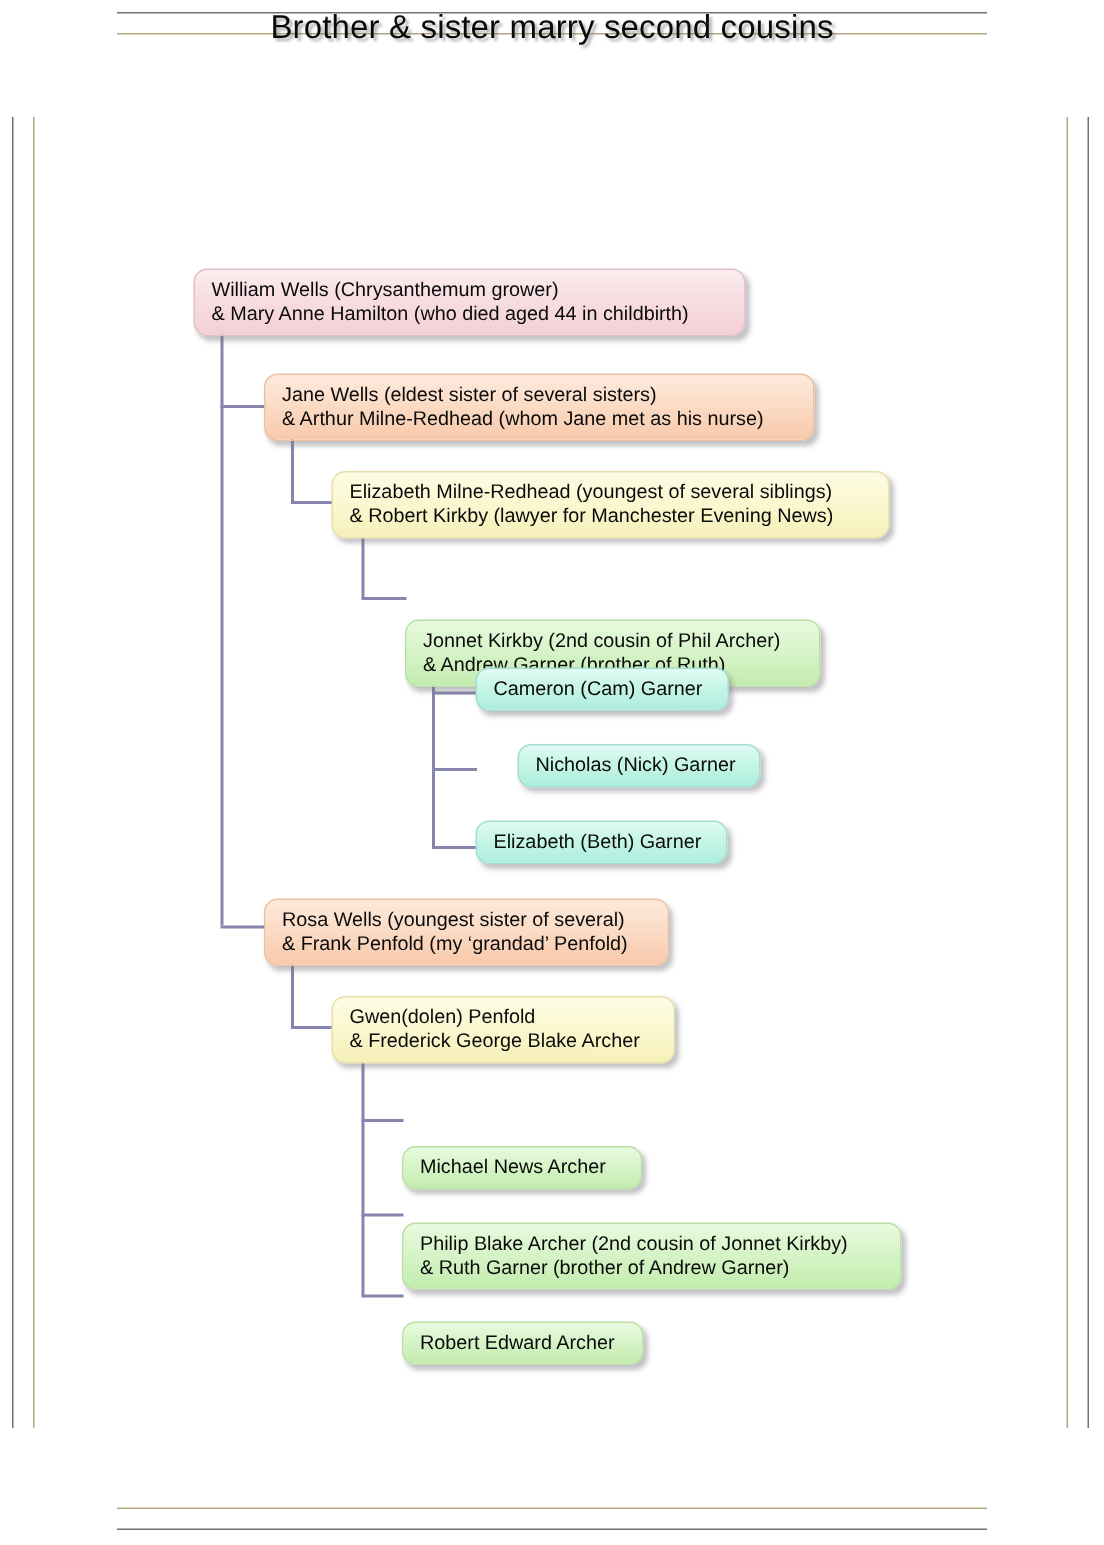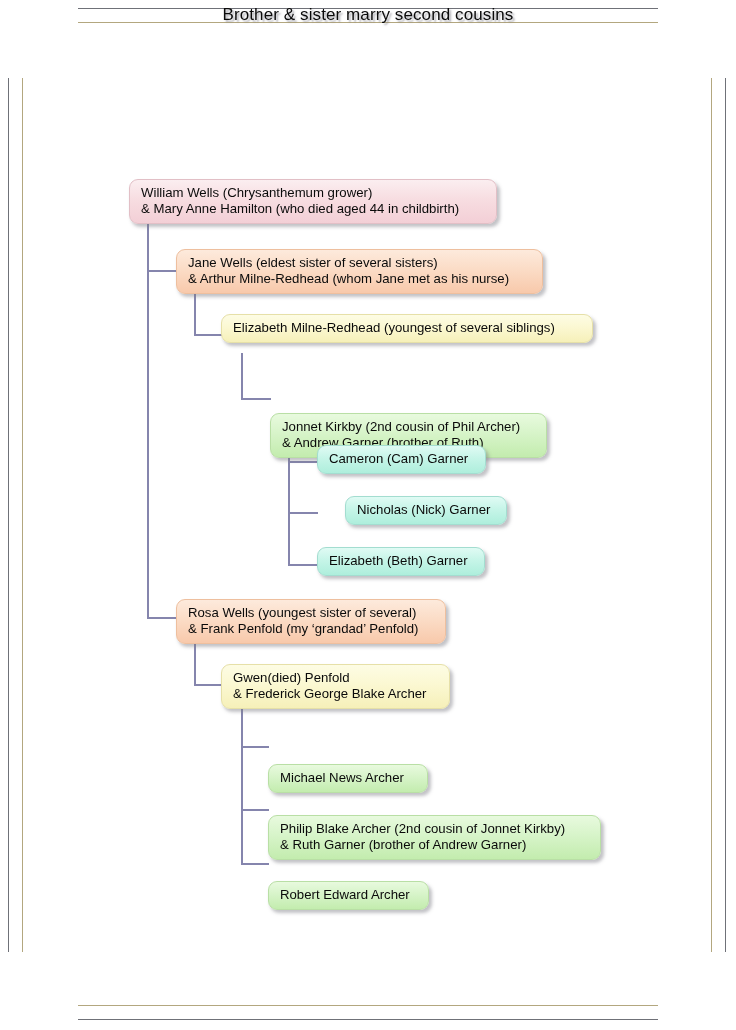--- a/index.html
+++ b/index.html
@@ -51,21 +51,21 @@
   .notch-br { right: 0;    bottom: 0;   width: 78px; height: 28px; }
   .notch-br2{ right: 0;    bottom: 0;   width: 28px; height: 78px; }
 
   
   .title {
     position: absolute;
     left: 0;
     top: 5px;
     width: 736px;
     text-align: center;
-    font-size: 17px;
+    font-size: 22px;
     font-weight: 400;
     color: #0a0a0a;
     letter-spacing: 0.1px;
     text-shadow: 2px 2px 2px rgba(110,110,120,0.55);
     z-index: 5;
   }
 
   
   .tree {
     position: absolute;
@@ -147,23 +147,23 @@
     <div class="conn conn-h" style="left: 288px; top: 512px; width: 30px; background: rgb(133, 133, 173);"></div>
     <div class="conn conn-h" style="left: 288px; top: 564px; width: 30px; background: rgb(133, 133, 173);"></div>
     <div class="conn conn-v" style="left: 194px; top: 638px; height: 47px; background: rgb(133, 133, 173);"></div>
     <div class="conn conn-h" style="left: 194px; top: 684px; width: 28px; background: rgb(133, 133, 173);"></div>
     <div class="conn conn-v" style="left: 241px; top: 703px; height: 161px; background: rgb(133, 133, 173);"></div>
     <div class="conn conn-h" style="left: 241px; top: 746px; width: 28px; background: rgb(133, 133, 173);"></div>
     <div class="conn conn-h" style="left: 241px; top: 809px; width: 28px; background: rgb(133, 133, 173);"></div>
     <div class="conn conn-h" style="left: 241px; top: 863px; width: 28px; background: rgb(133, 133, 173);"></div>
     <div class="node node-pink" style="left: 129px; top: 179px; width: 368px;"><div>William Wells (Chrysanthemum grower)</div><div>&amp; Mary Anne Hamilton (who died aged 44 in childbirth)</div></div>
     <div class="node node-orange" style="left: 176px; top: 249px; width: 367px;"><div>Jane Wells (eldest sister of several sisters)</div><div>&amp; Arthur Milne-Redhead (whom Jane met as his nurse)</div></div>
-    <div class="node node-cream" style="left: 221px; top: 314px; width: 372px;"><div>Elizabeth Milne-Redhead (youngest of several siblings)</div></div>
+    <div class="node node-cream" style="left: 221px; top: 314px; width: 372px;"><div>Elizabeth Milne-Redhead (youngest of several siblings)</div><div>&amp; Robert Kirkby (lawyer for Manchester Evening News)</div></div>
     <div class="node node-green" style="left: 270px; top: 379px; width: 277px;"><div>Jonnet Kirkby (2nd cousin of Phil Archer)</div><div>&amp; Andrew Garner (brother of Ruth)</div></div>
     <div class="node node-cyan" style="left: 317px; top: 445px; width: 169px;"><div>Cameron (Cam) Garner</div></div>
     <div class="node node-cyan" style="left: 317px; top: 496px; width: 162px; margin-left: 28px;"><div>Nicholas (Nick) Garner</div></div>
     <div class="node node-cyan" style="left: 317px; top: 547px; width: 168px;"><div>Elizabeth (Beth) Garner</div></div>
     <div class="node node-orange" style="left: 176px; top: 599px; width: 270px;"><div>Rosa Wells (youngest sister of several)</div><div>&amp; Frank Penfold (my ‘grandad’ Penfold)</div></div>
-    <div class="node node-cream" style="left: 221px; top: 664px; width: 229px;"><div>Gwen(died) Penfold</div><div>&amp; Frederick George Blake Archer</div></div>
+    <div class="node node-cream" style="left: 221px; top: 664px; width: 229px;"><div>Gwen(dolen) Penfold</div><div>&amp; Frederick George Blake Archer</div></div>
     <div class="node node-green" style="left: 268px; top: 730px; width: 160px;"><div>Michael News Archer</div></div>
     <div class="node node-green" style="left: 268px; top: 781px; width: 333px;"><div>Philip Blake Archer (2nd cousin of Jonnet Kirkby)</div><div>&amp; Ruth Garner (brother of Andrew Garner)</div></div>
     <div class="node node-green" style="left: 268px; top: 847px; width: 161px;"><div>Robert Edward Archer</div></div>
   </div>
 
 </body></html>

